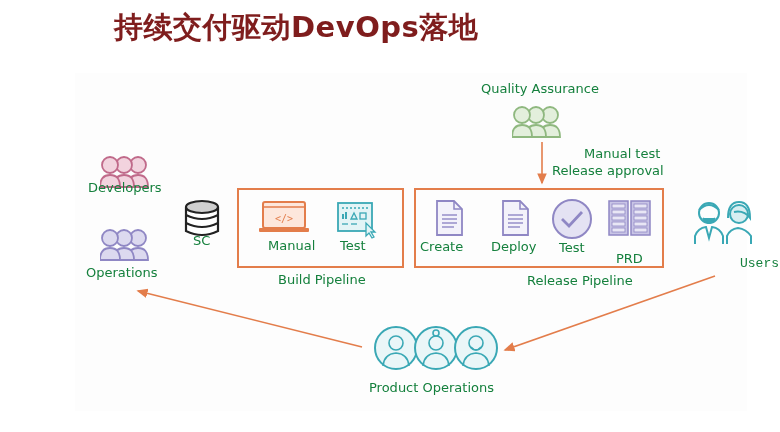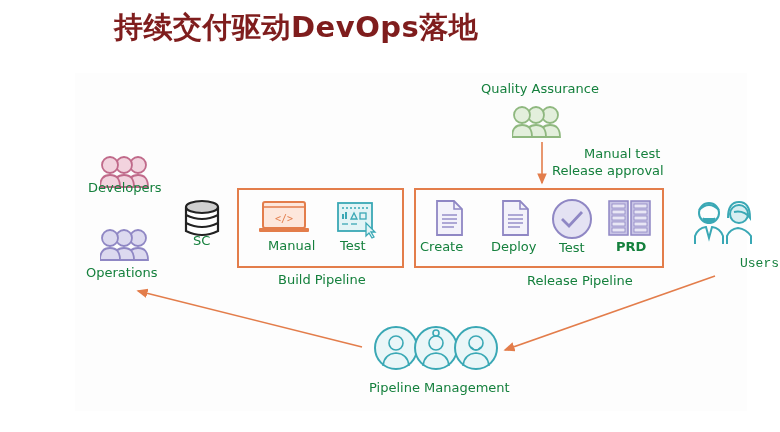--- a/index.html
+++ b/index.html
@@ -174,21 +174,21 @@
         <rect x="4" y="22" width="13" height="4"></rect>
         <rect x="4" y="28" width="13" height="4"></rect>
       <rect x="26" y="4" width="13" height="4"></rect>
         <rect x="26" y="10" width="13" height="4"></rect>
         <rect x="26" y="16" width="13" height="4"></rect>
         <rect x="26" y="22" width="13" height="4"></rect>
         <rect x="26" y="28" width="13" height="4"></rect>
     </g>
   </svg>
 </div>
-<div class="lbl" style="left:616px;top:239px;font-weight:bold;">PRD</div>
+<div class="lbl" style="left:616px;top:251px;">PRD</div>
 <div class="lbl" style="left:480px;top:273px;margin-left:47px;">Release Pipeline</div>
 
 <div class="ico" style="left:694px;top:198px;width:62px;height:48px;">
   <svg width="62" height="48">
     <g fill="none" stroke="#3aa8b5" stroke-width="2">
       <circle cx="15" cy="15" r="10"></circle>
       <path d="M5,12 Q15,2 25,12"></path>
       <path d="M9,20 Q15,30 21,20" fill="#3aa8b5"></path>
       <path d="M1,46 L1,38 Q4,30 12,29 L15,40 L18,29 Q26,30 29,38 L29,46"></path>
       <circle cx="45" cy="16" r="9" fill="#d8eef1"></circle>
@@ -211,13 +211,13 @@
         <path d="M9,42 Q10,30 22,29 Q34,30 35,42"></path>
       <circle cx="62" cy="19" r="7"></circle>
         <circle cx="62" cy="9" r="3"></circle>
         <path d="M49,42 Q50,30 62,29 Q74,30 75,42"></path>
       <circle cx="102" cy="19" r="7"></circle>
         <path d="M97,23 Q102,29 107,23"></path>
         <path d="M89,42 Q90,30 102,29 Q114,30 115,42"></path>
     </g>
   </svg>
 </div>
-<div class="lbl" style="left:369px;top:380px;">Pipeline Management</div>
+<div class="lbl" style="left:369px;top:380px;">Product Operations</div>
 
 </body></html>

